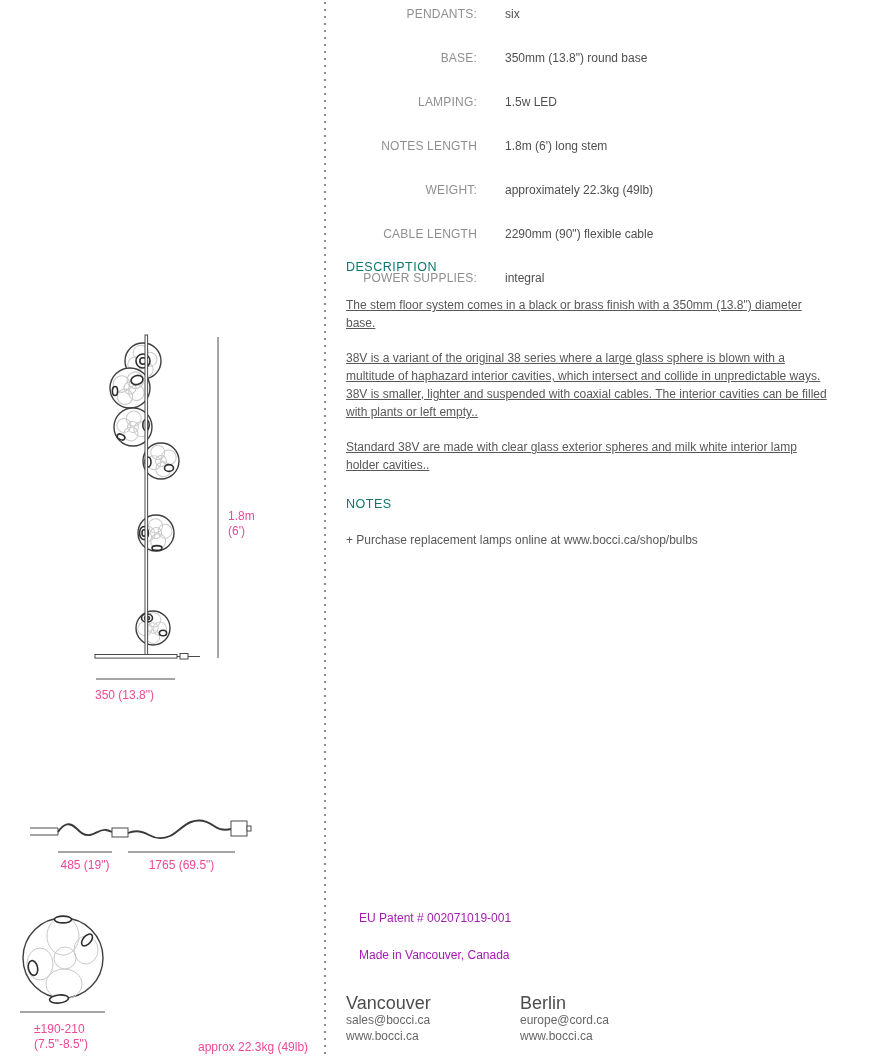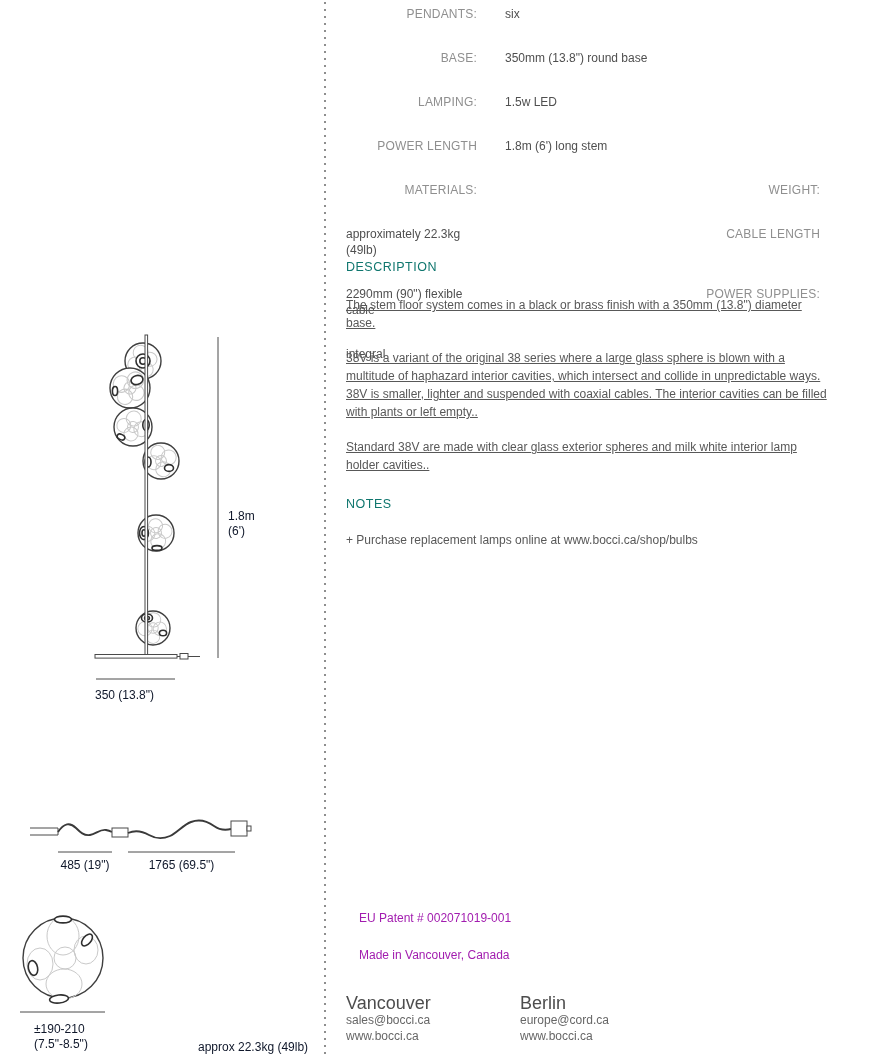--- a/index.html
+++ b/index.html
@@ -40,21 +40,21 @@
     position:absolute; left:346px; top:531px; width:482px;
     font-size:12px; line-height:18px; color:#585858;
   }
   .legal-line { position:absolute; left:346px; font-size:12px; color:#a21caf;margin-left:13px; }
 
   .contact-block { position:absolute; top:994px; font-size:12px; line-height:16px; color:#666666; }
   .contact-city { font-size:18px; line-height:18px; color:#4d4d4d; }
 
   
   .drawing { position:absolute; }
-  .dim-label { position:absolute; font-size:12px; line-height:15px; color:#0f172a; white-space:nowrap; }
+  .dim-label { position:absolute; font-size:12px; line-height:15px; color:#ec4899; white-space:nowrap; }
   .dim-label.centered { text-align:center; white-space:nowrap; }
   svg .sphere { stroke:#3f3f3f; stroke-width:1.4; fill:#ffffff; }
   svg .cav   { stroke:#c9c9c9; stroke-width:1; fill:none; }
   svg .open  { stroke:#2f2f2f; stroke-width:1.6; fill:#ffffff; }
   svg .dim   { stroke:#4a4a4a; stroke-width:1; fill:none; }
   svg .hollow{ stroke:#4a4a4a; stroke-width:1; fill:#ffffff; }
   svg .cord  { stroke:#3a3a3a; stroke-width:1.9; fill:none; }
 </style>
 </head>
 <body>
@@ -63,23 +63,22 @@
 
   <div class="divider"></div>
 
   <div class="spec-grid">
     <div class="spec-label">PENDANTS:</div>
     <div class="spec-value">six</div>
     <div class="spec-label">BASE:</div>
     <div class="spec-value">350mm (13.8") round base</div>
     <div class="spec-label">LAMPING:</div>
     <div class="spec-value">1.5w LED</div>
-    <div class="spec-label">POWER LENGTH</div>
+    <div class="spec-label">NOTES LENGTH</div>
     <div class="spec-value">1.8m (6') long stem</div>
-    <div class="spec-label">MATERIALS:</div>
     <div class="spec-label">WEIGHT:</div>
     <div class="spec-value">approximately 22.3kg (49lb)</div>
     <div class="spec-label">CABLE LENGTH</div>
     <div class="spec-value">2290mm (90") flexible cable</div>
     <div class="spec-label">POWER SUPPLIES:</div>
     <div class="spec-value">integral</div>
   </div>
 
   <div class="section-heading" style="top:260px;">DESCRIPTION</div>
 

